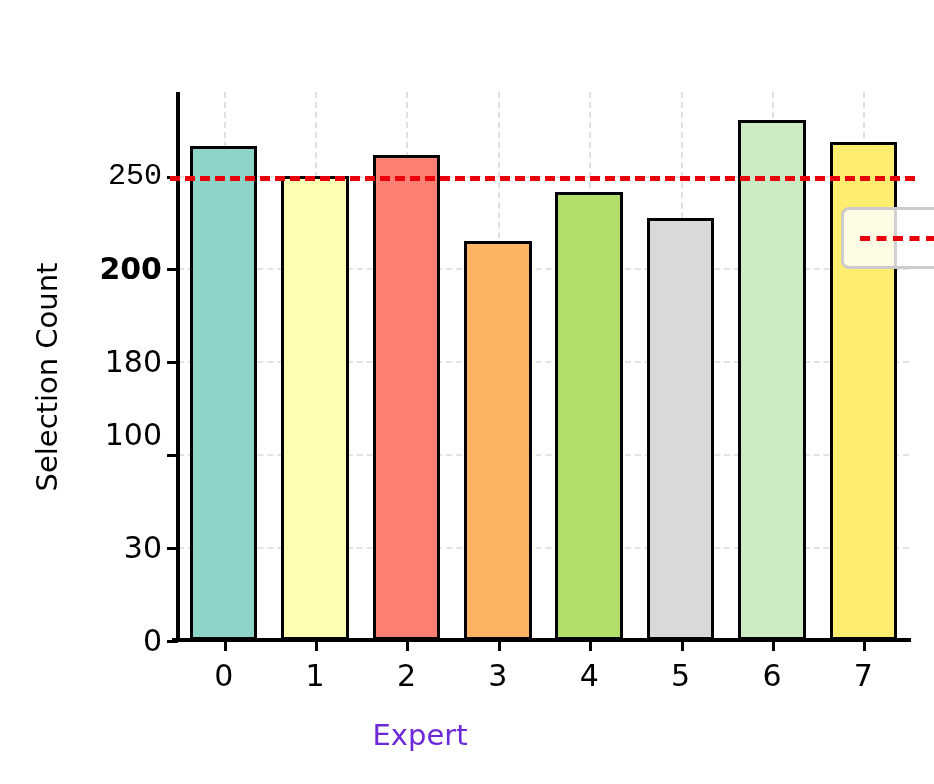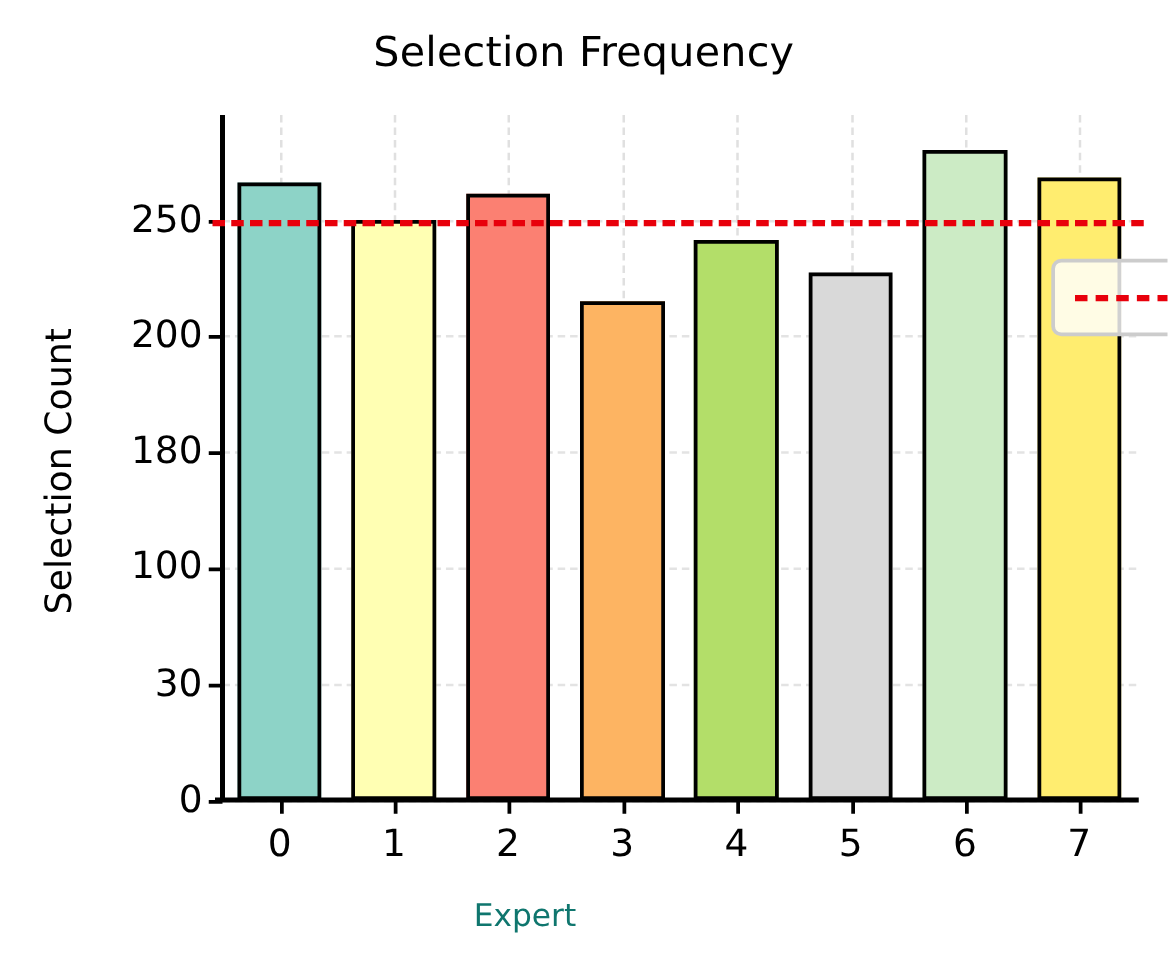--- a/index.html
+++ b/index.html
@@ -31,22 +31,22 @@
     letter-spacing: 0.2px;
     white-space: nowrap;
   }
   
   #x-axis-label {
     position: absolute;
     left: 0;
     top: 718px;
     width: 840px;
     text-align: center;
-    font-size: 25px;
-    color: #0f766e;
+    font-size: 29px;
+    color: #6d28d9;
   }
   #y-axis-label {
     position: absolute;
     left: -118px;
     top: 360px;
     width: 330px;
     text-align: center;
     font-size: 29px;
     color: #000000;
     transform: rotate(-90deg);
@@ -176,32 +176,31 @@
     width: 76px;
     height: 0;
     border-top: 5px dashed #e8000b;
   }
 </style>
 </head>
 <body>
 
 <div id="figure">
 
-  <div id="chart-title">Selection Frequency</div>
 
   <div id="y-axis-label">Selection Count</div>
   <div id="x-axis-label">Expert</div>
 
   <div id="y-tick-labels">
       <div class="ticklabel-y" style="top: 548px;">0</div>
       <div class="ticklabel-y" style="top: 455.119px;">30</div>
-      <div class="ticklabel-y" style="top: 361px;">100</div>
+      <div class="ticklabel-y" style="top: 342px;">100</div>
       <div class="ticklabel-y" style="top: 269.356px;">180</div>
-      <div class="ticklabel-y" style="top: 176.475px;">200</div>
-      <div class="ticklabel-y" style="top: 83.5932px;">250</div>
+      <div class="ticklabel-y" style="top: 176.475px; font-weight: bold;">200</div>
+      <div class="ticklabel-y" style="top: 83.5932px; font-family: Liberation Mono, monospace;">250</div>
     </div>
 
   <div id="plot-area">
     <div id="plot-canvas">
         <div class="gridline-h" style="top: 548px;"></div>
         <div class="gridline-h" style="top: 455.119px;"></div>
         <div class="gridline-h" style="top: 362.237px;"></div>
         <div class="gridline-h" style="top: 269.356px;"></div>
         <div class="gridline-h" style="top: 176.475px;"></div>
         <div class="gridline-h" style="top: 83.5932px;"></div>

